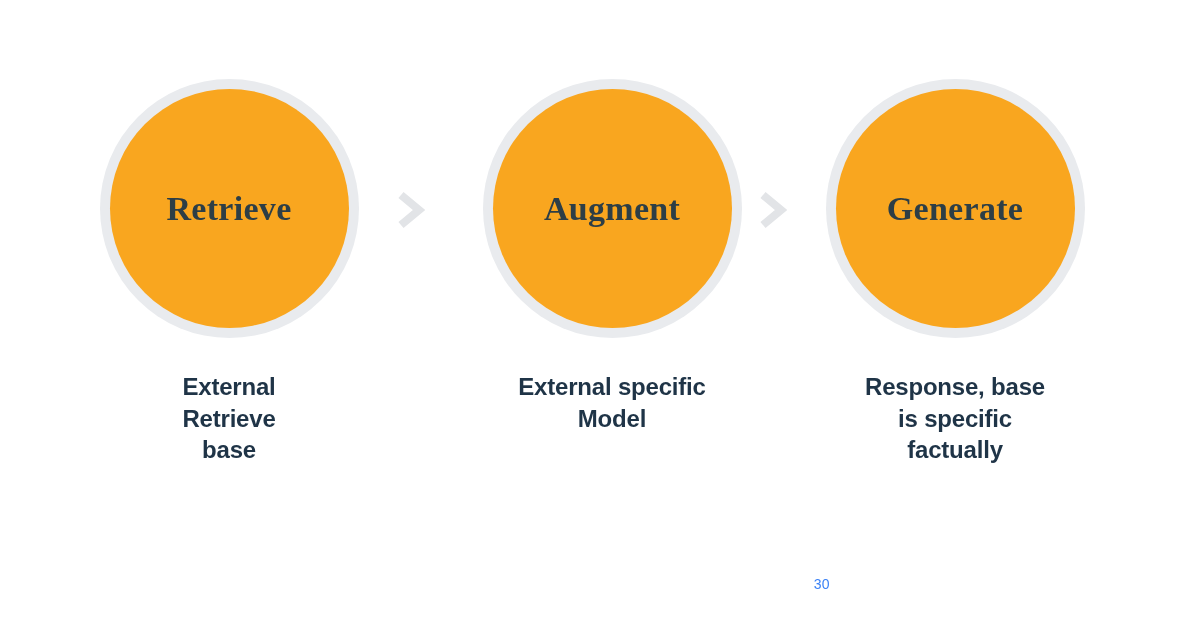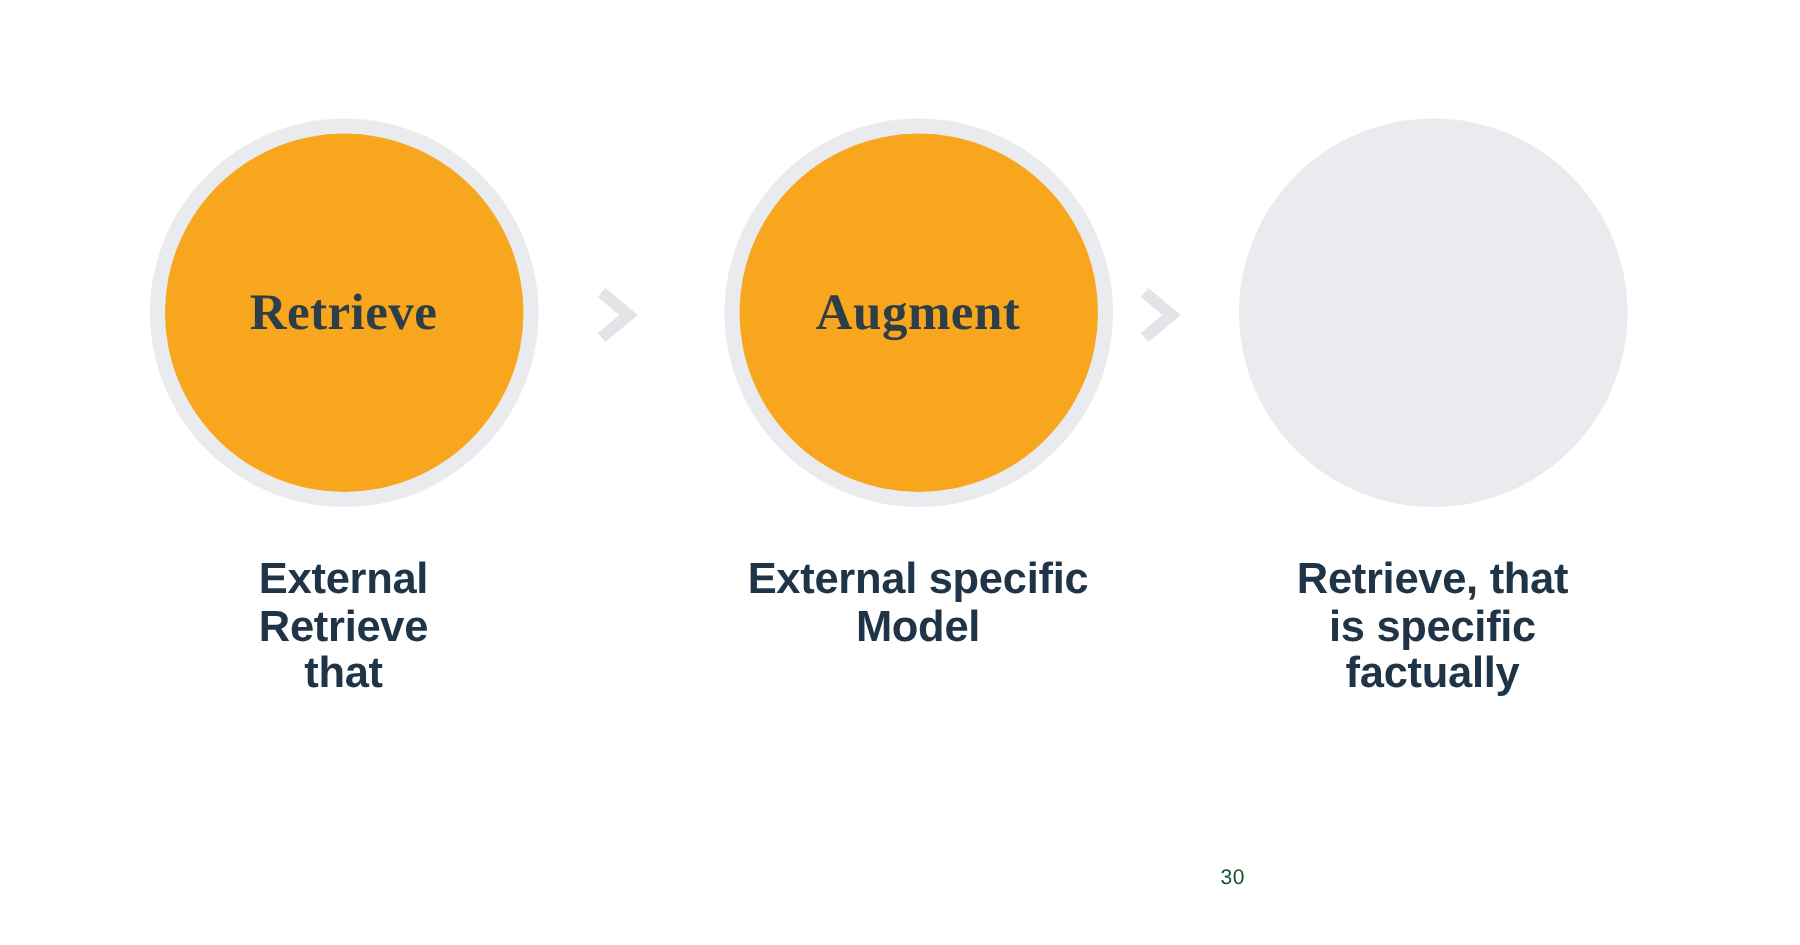--- a/index.html
+++ b/index.html
@@ -81,21 +81,21 @@
     color: #2d3e46;
     line-height: 1;
     white-space: nowrap;
   }
 
   
   .caption {
     margin-top: 33px;
     font-family: "Liberation Sans", sans-serif;
     font-weight: bold;
-    font-size: 29px;
+    font-size: 24px;
     line-height: 31.5px;
     color: #1f3447;
     letter-spacing: -0.2px;
   }
   .caption .cl { display: block; }
 
   
   .chevron {
     position: absolute;
     top: 187px;
@@ -110,42 +110,42 @@
 
   .chevron svg { display: block; }
 
   
   .page-number {
     position: absolute;
     right: 166px;
     top: 576px;
     font-family: "Liberation Sans", sans-serif;
     font-size: 14px;
-    color: #14532d;
+    color: #3b82f6;
     letter-spacing: 0.4px;
   }
 </style>
 </head>
 <body>
 
 <div id="slide">
 
   <div class="flow">
 
     <div class="step step-1">
       <div class="circle-wrap">
         <div class="ring"></div>
         <div class="disc">
           <span class="disc-label">Retrieve</span>
         </div>
       </div>
       <div class="caption">
         <span class="cl">External</span>
         <span class="cl">Retrieve</span>
-        <span class="cl">that</span>
+        <span class="cl">base</span>
       </div>
     </div>
 
     <div class="chevron chev-1">
       <svg width="30" height="40" viewBox="0 0 30 40" aria-hidden="true">
         <path d="M6 5 L24 20 L6 35" fill="none" stroke="#e2e4e7" stroke-width="8" stroke-linecap="butt" stroke-linejoin="miter"></path>
       </svg>
     </div>
 
     <div class="step step-2">
@@ -163,23 +163,26 @@
 
     <div class="chevron chev-2">
       <svg width="30" height="40" viewBox="0 0 30 40" aria-hidden="true">
         <path d="M6 5 L24 20 L6 35" fill="none" stroke="#e2e4e7" stroke-width="8" stroke-linecap="butt" stroke-linejoin="miter"></path>
       </svg>
     </div>
 
     <div class="step step-3">
       <div class="circle-wrap">
         <div class="ring"></div>
+        <div class="disc">
+          <span class="disc-label">Generate</span>
+        </div>
       </div>
       <div class="caption">
-        <span class="cl">Retrieve, that</span>
+        <span class="cl">Response, base</span>
         <span class="cl">is specific</span>
         <span class="cl">factually</span>
       </div>
     </div>
 
   </div>
 
   <div class="page-number">30</div>
 
 </div>

